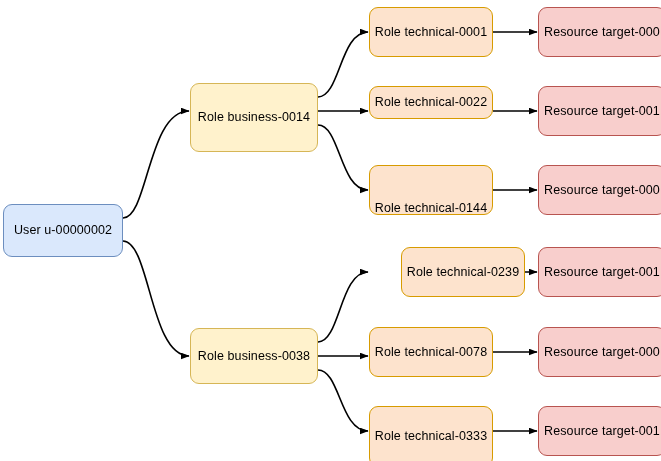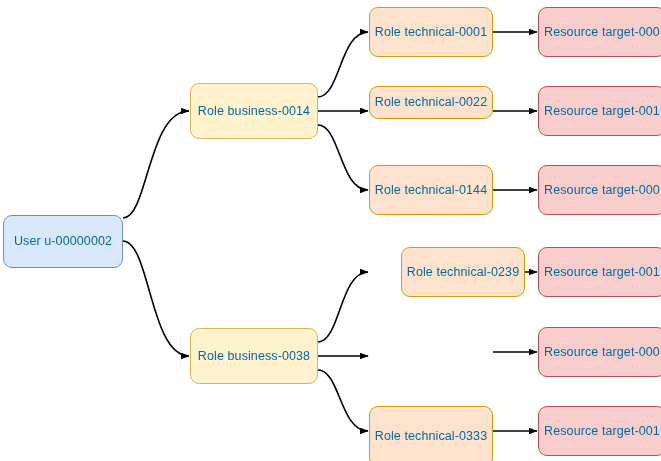--- a/index.html
+++ b/index.html
@@ -26,21 +26,21 @@
   .node {
     position: absolute;
     box-sizing: border-box;
     border-radius: 9px;
     border-style: solid;
     border-width: 1.6px;
     display: flex;
     align-items: center;
     justify-content: center;
     font-size: 12.5px;
-    color: #0369a1;
+    color: #000000;
     letter-spacing: 0.1px;
     white-space: nowrap;
   }
   .node-label {
     display: block;
     line-height: 1;
   }
   .node-user {
     background: #dae8fc;
     border-color: #6c8ebf;
@@ -84,42 +84,45 @@
 
       <path d="M493,32 L537,32"></path>
       <path d="M493,111 L537,111"></path>
       <path d="M493,190 L537,190"></path>
       <path d="M493,272 L537,272"></path>
       <path d="M493,352 L537,352"></path>
       <path d="M493,431 L537,431"></path>
     </g>
   </svg>
 
-  <div class="node node-user" style="left:3px; top:204px; width:120px; height:53px;margin-top:11px;">
+  <div class="node node-user" style="left:3px; top:204px; width:120px; height:53px;">
     <span class="node-label">User u-00000002</span>
   </div>
 
-  <div class="node node-business" style="left:190px; top:83px; width:128px; height:56px;">
+  <div class="node node-business" style="left:190px; top:83px; width:128px; height:69px;">
     <span class="node-label">Role business-0014</span>
   </div>
   <div class="node node-business" style="left:190px; top:328px; width:128px; height:56px;">
     <span class="node-label">Role business-0038</span>
   </div>
 
   <div class="node node-technical" style="left:369px; top:7px; width:124px; height:50px;">
     <span class="node-label">Role technical-0001</span>
   </div>
   <div class="node node-technical" style="left:369px; top:86px; width:124px; height:33px;">
     <span class="node-label">Role technical-0022</span>
   </div>
-  <div class="node node-technical" style="left:369px; top:165px; width:124px; height:50px;">
+  <div class="node node-technical" style="left:369px; top:165px; width:124px; height:50px;align-items:flex-end;">
     <span class="node-label">Role technical-0144</span>
   </div>
   <div class="node node-technical" style="left:369px; top:247px; width:124px; height:50px;margin-left:32px;">
     <span class="node-label">Role technical-0239</span>
+  </div>
+  <div class="node node-technical" style="left:369px; top:327px; width:124px; height:50px;">
+    <span class="node-label">Role technical-0078</span>
   </div>
   <div class="node node-technical" style="left:369px; top:406px; width:124px; height:61px;">
     <span class="node-label">Role technical-0333</span>
   </div>
 
   <div class="node node-resource" style="left:538px; top:7px; width:128px; height:50px;">
     <span class="node-label">Resource target-000</span>
   </div>
   <div class="node node-resource" style="left:538px; top:86px; width:128px; height:50px;">
     <span class="node-label">Resource target-001</span>

